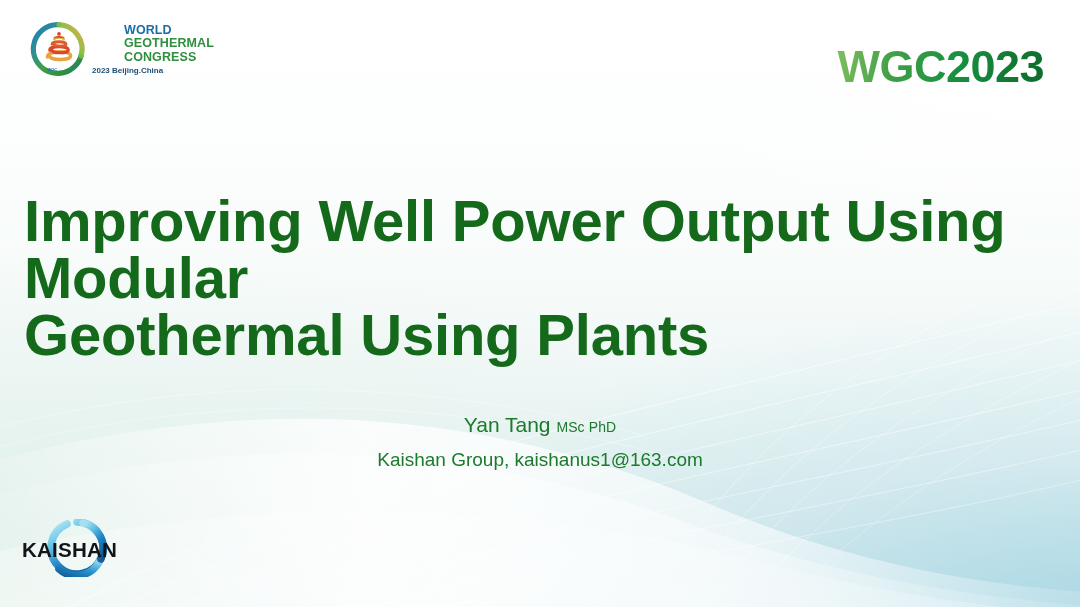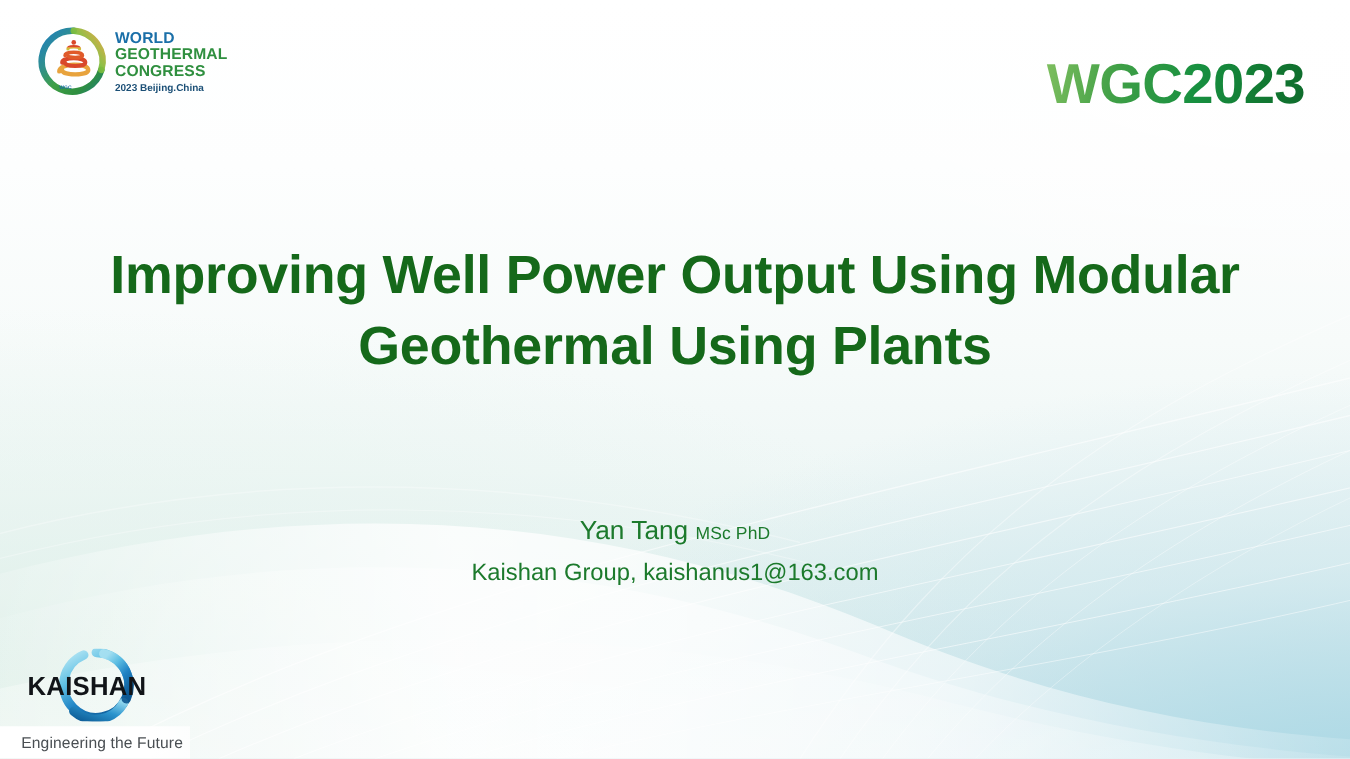--- a/index.html
+++ b/index.html
@@ -74,20 +74,21 @@
     line-height: 1;
     padding-top: 2px;
   }
   .wgc-words .w-line {
     font-family: "Liberation Sans", sans-serif;
     font-weight: bold;
     font-size: 12.5px;
     letter-spacing: 0.1px;
     line-height: 13.2px;
     white-space: nowrap;
+    margin-left: 32px;
   }
   .w-world  { color: #1a6fa8; }
   .w-geo    { color: #2f8f3f; }
   .w-cong   { color: #2f8f3f; }
   .w-sub {
     color: #1b4f76;
     font-family: "Liberation Sans", sans-serif;
     font-weight: bold;
     font-size: 8px;
     line-height: 11px;
@@ -110,24 +111,23 @@
     margin-top: 22px;
     -webkit-text-fill-color: transparent;
   }
 
   
   .title {
     position: absolute;
     left: 0;
     right: 0;
     top: 192px;
-    text-align: center;
     color: #15691a;
     font-weight: bold;
-    font-size: 43px;
+    font-size: 58px;
     line-height: 57px;
     letter-spacing: -0.2px;
     padding: 0 24px;
   }
   .title .t-line { display: block; }
 
   
   .author-block {
     position: absolute;
     left: 0;
@@ -327,18 +327,15 @@
           <stop offset="100%" stop-color="#8fd6ee"></stop>
         </linearGradient>
       </defs>
       <g transform="translate(63,29)">
         <path d="M 0,-26 A 26 26 0 1 1 -10,-24" fill="none" stroke="url(#ksRing)" stroke-width="7.5" stroke-linecap="round"></path>
         <path d="M -18,21 A 26 26 0 0 0 22,14" fill="none" stroke="url(#ksRing2)" stroke-width="7.5" stroke-linecap="round"></path>
         <path d="M 24,11 A 26 26 0 0 0 6,-25" fill="none" stroke="url(#ksRing)" stroke-width="7.5" stroke-linecap="round" opacity="0.9"></path>
       </g>
     </svg>
     <div class="kaishan-wordmark">KAISHAN</div>
-    <div class="kaishan-tagbar">
-      <span class="kaishan-tagline">Engineering the Future</span>
-    </div>
   </div>
 
 </div>
 
 </body></html>

